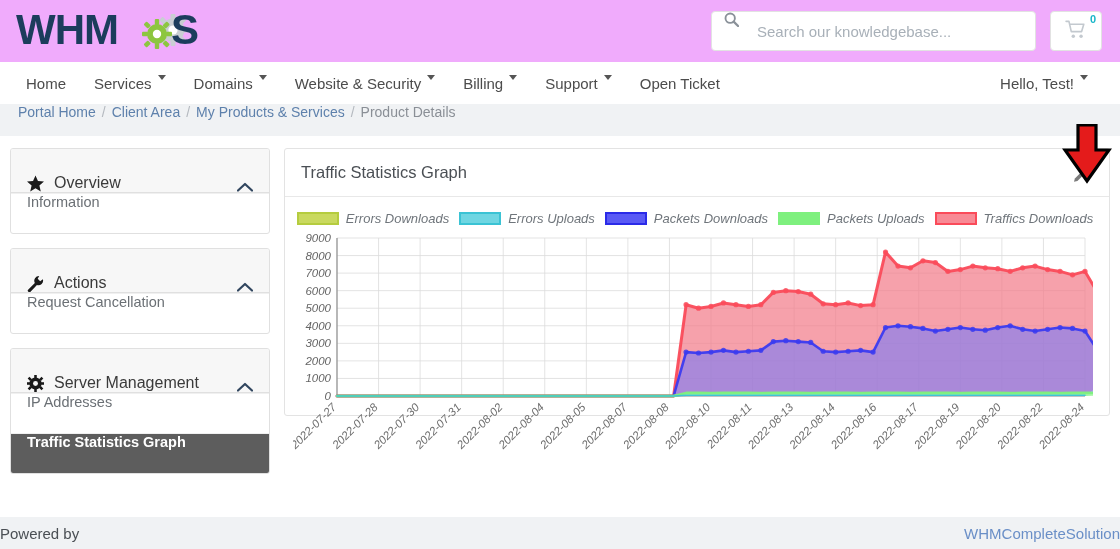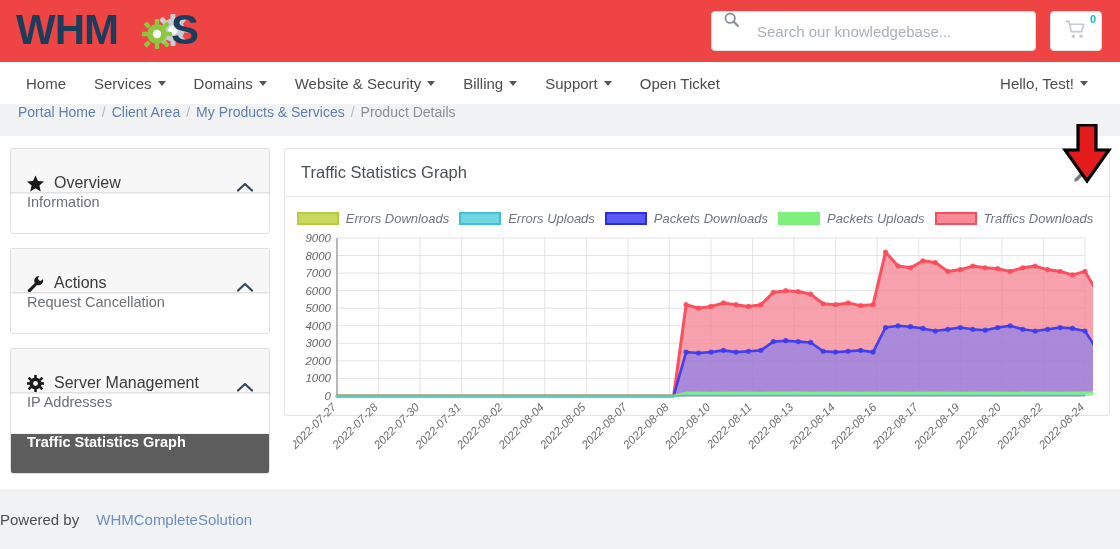--- a/index.html
+++ b/index.html
@@ -9,21 +9,21 @@
     font-family: "Liberation Sans", sans-serif;
     background: #ffffff;
     color: #333;
     overflow: hidden;
     position: relative;
   }
 
   
   .header {
     height: 62px;
-    background:#ef4444;
+    background:#f0abfc;
     display:flex; align-items:center;
     padding: 0 18px 0 8px;
     position: relative;
   }
   .logo { display:flex; align-items:center; height:48px; margin-left:8px; }
   .logo svg { display:block; }
   .header-right {
     margin-left:auto; display:flex; align-items:center; gap:14px;
   }
   .search-box {
@@ -52,21 +52,21 @@
 
   
   .navbar {
     height:42px; background:#fff;
     display:flex; align-items:center;
     padding: 0 18px 0 18px;
     border-bottom: none;
   }
   .nav-item {
     font-size:15px; color:#4c4c4c; padding:0 14px;
-    display:flex; align-items:center; gap:6px; cursor:pointer;
+    display:flex; align-items:flex-start; gap:6px; cursor:pointer;
     white-space:nowrap;
   }
   .nav-item:first-child { padding-left:8px; }
   .caret {
     width:0;height:0;border-left:4px solid transparent;border-right:4px solid transparent;
     border-top:5px solid #555; display:inline-block;
   }
   .nav-right { margin-left:auto; display:flex; align-items:center; }
 
   
@@ -122,22 +122,22 @@
   .legend-item { display:flex; align-items:center; gap:7px; }
   .swatch { width:42px; height:13px; border:2px solid #000; }
   .legend-label { font-size:13px; color:#6f757b; white-space:nowrap; }
 
   .plot { position:relative; height:175px; }
   .plot svg { display:block; }
 
   
   .footer {
     position:absolute; left:0; right:0; bottom:0;
-    height:60px; background:#f0f2f4;
-    display:flex; align-items:center; justify-content:flex-start;
+    height:32px; background:#f0f2f4;
+    display:flex; align-items:center; justify-content:space-between;
     font-size:15px; color:#4a4f54;
   }
   .footer a { color:#6a8fc7; text-decoration:none; margin-left:17px; }
 
   
   .annotation { position:absolute; left:1062px; top:124px; z-index:50; pointer-events:none; }
 </style>
 </head>
 <body>
 

